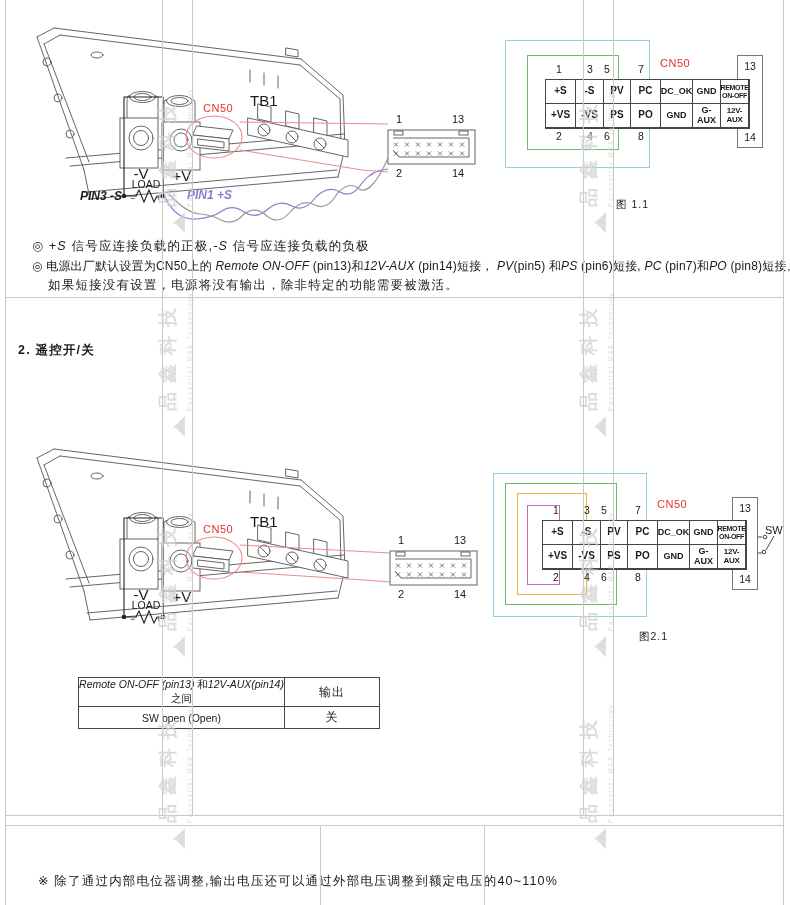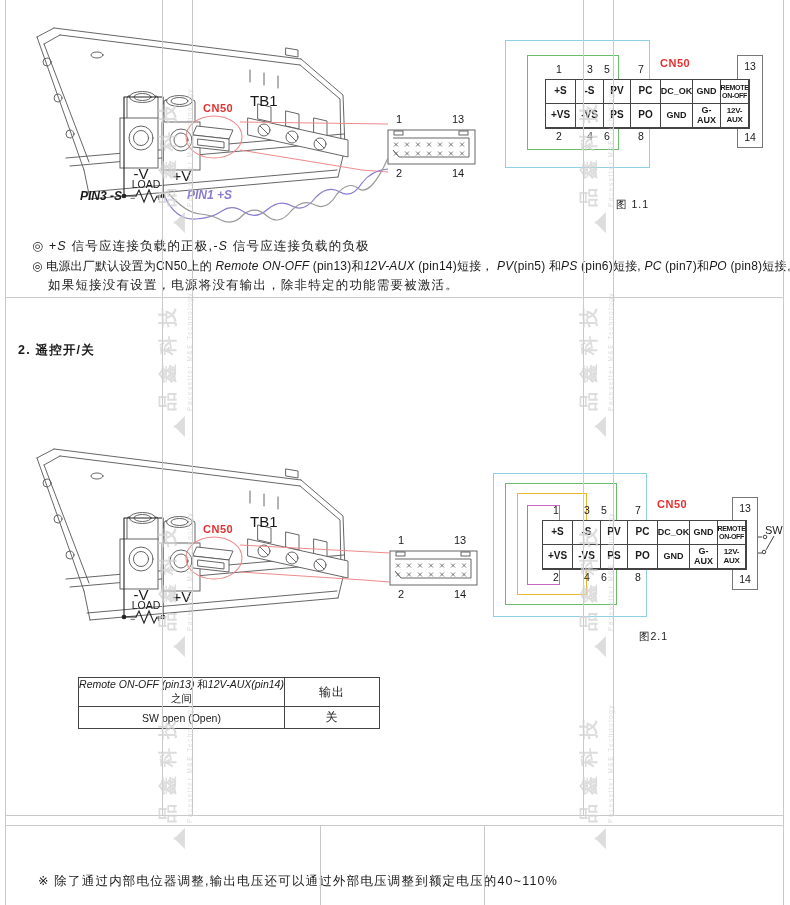--- a/index.html
+++ b/index.html
@@ -26,21 +26,21 @@
            flex-direction:column;justify-content:space-between;align-items:center;
            font-size:10.5px;padding:4px 0;box-sizing:border-box;}
   .pintable{position:absolute;display:grid;grid-template-columns:30px 28px 27px 30px 32px 28px 28px;
             grid-auto-rows:24px;z-index:4;background:#fff;border:1px solid #444;}
   .pc{border:1px solid #444;margin:-1px 0 0 -1px;display:flex;align-items:center;justify-content:center;
       font-size:10px;font-weight:600;background:#fff;text-align:center;line-height:1.05;}
   .pc.s9{font-size:9px;}
   .pc.s8{font-size:8px;letter-spacing:-0.3px;}
   .pc.s7{font-size:7px;letter-spacing:-0.3px;}
   .pnum{position:absolute;width:14px;text-align:center;font-size:10.5px;z-index:5;}
-  .cn50lab{position:absolute;color:#e53030;font-weight:bold;font-size:11px;letter-spacing:.5px;z-index:6;}
+  .cn50lab{position:absolute;color:#e53030;font-weight:normal;font-size:11px;letter-spacing:.5px;z-index:6;}
   .figcap{position:absolute;font-size:10.5px;z-index:6;letter-spacing:1px;}
   
   .dlab{position:absolute;font-size:15px;z-index:6;text-align:center;}
   .pinlab{position:absolute;font-size:12px;font-style:italic;font-weight:bold;z-index:6;white-space:nowrap;}
   .purple{color:#8a7ad0;}
   .sign{position:absolute;font-size:9px;z-index:6;}
   
   .swtable{position:absolute;z-index:6;border-collapse:collapse;background:#fff;}
   .swtable td{border:1px solid #444;text-align:center;vertical-align:middle;padding:0;}
   .swtable .c1{width:205px;font-size:10.5px;}

